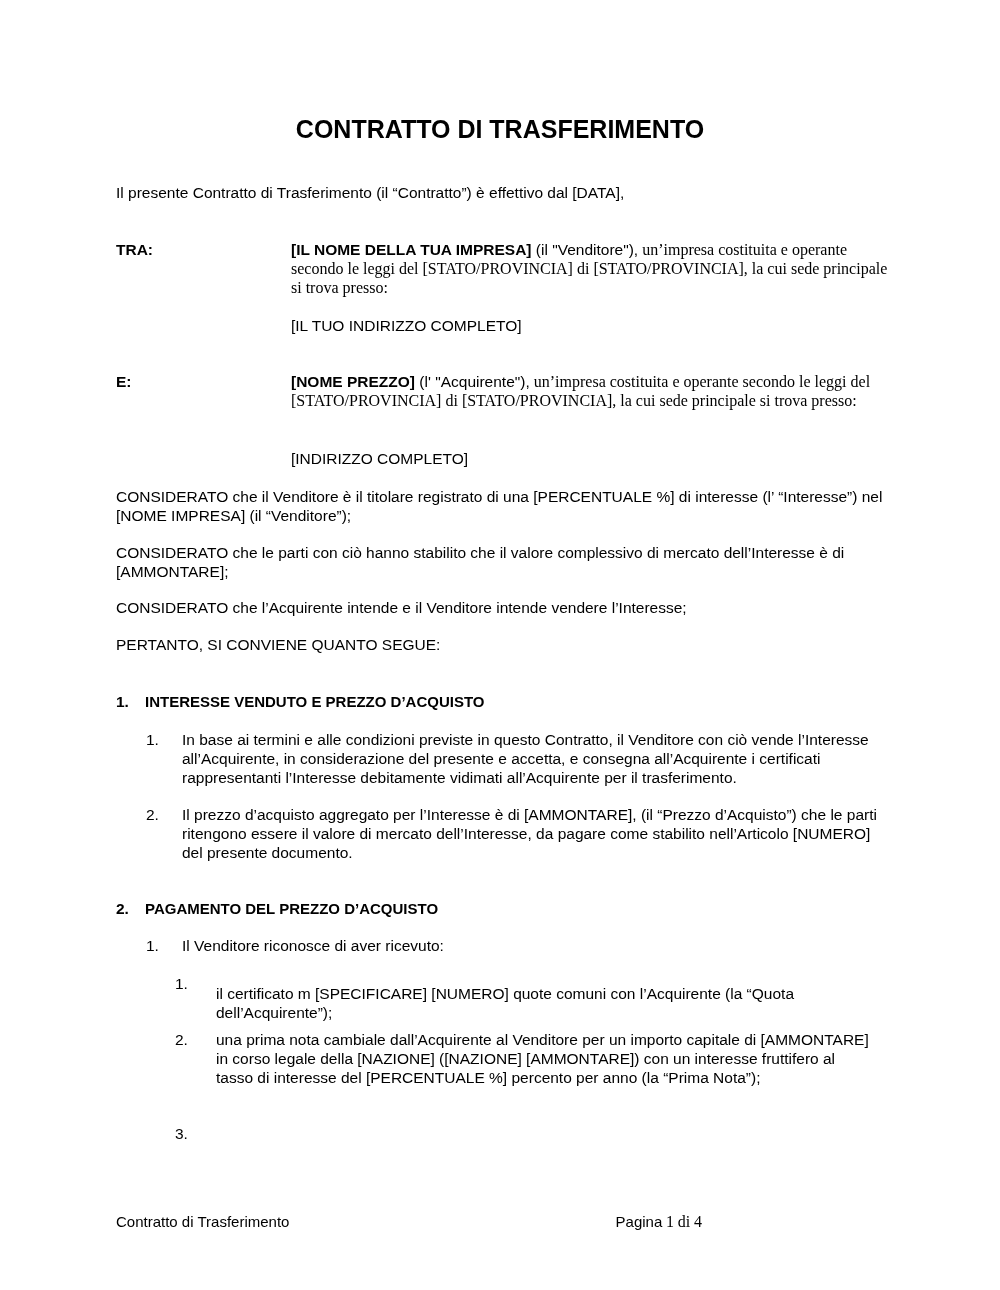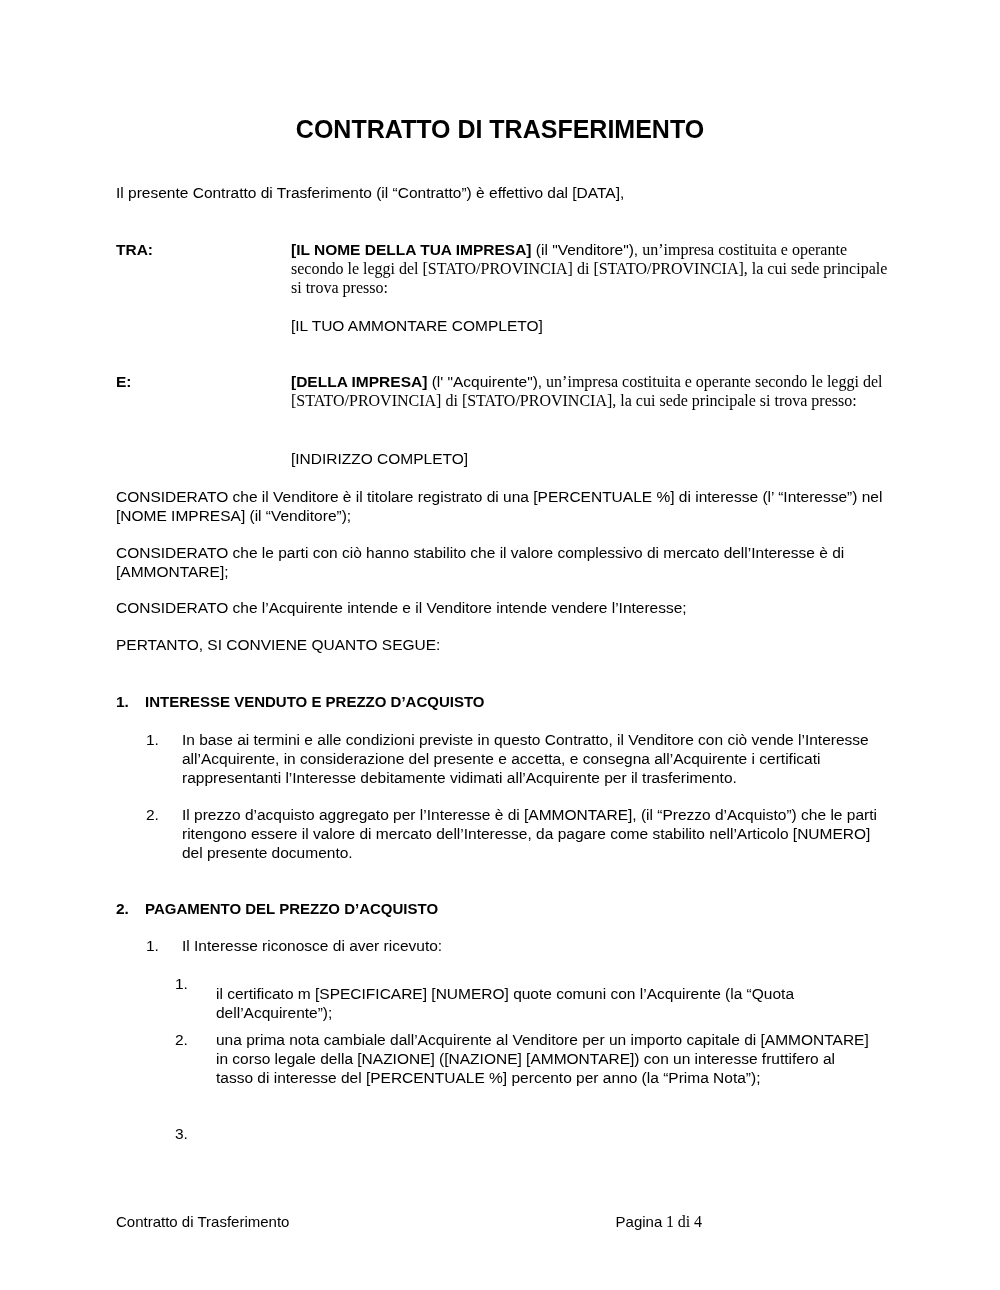--- a/index.html
+++ b/index.html
@@ -39,25 +39,25 @@
 <div class="page">
 
   <div class="abs title">CONTRATTO DI TRASFERIMENTO</div>
 
   <div class="abs p intro">Il presente Contratto di Trasferimento (il “Contratto”) è effettivo dal [DATA],</div>
 
   <div class="abs party-label" style="top:240px;">TRA:</div>
   <div class="abs party-body" style="top:240px;">
     <b>[IL NOME DELLA TUA IMPRESA]</b><span class="s"> (il "Venditore"),</span><span class="r"> un’impresa costituita e operante secondo le leggi del [STATO/PROVINCIA] di [STATO/PROVINCIA], la cui sede principale si trova presso:</span>
   </div>
-  <div class="abs party-addr" style="top:316px;">[IL TUO AMMONTARE COMPLETO]</div>
+  <div class="abs party-addr" style="top:316px;">[IL TUO INDIRIZZO COMPLETO]</div>
 
   <div class="abs party-label" style="top:372px;">E:</div>
   <div class="abs party-body" style="top:372px;">
-    <b>[DELLA IMPRESA]</b><span class="s"> (l' "Acquirente"),</span><span class="r"> un’impresa costituita e operante secondo le leggi del [STATO/PROVINCIA] di [STATO/PROVINCIA], la cui sede principale si trova presso:</span>
+    <b>[NOME PREZZO]</b><span class="s"> (l' "Acquirente"),</span><span class="r"> un’impresa costituita e operante secondo le leggi del [STATO/PROVINCIA] di [STATO/PROVINCIA], la cui sede principale si trova presso:</span>
   </div>
   <div class="abs party-addr" style="top:449px;">[INDIRIZZO COMPLETO]</div>
 
   <div class="abs p whereas" style="top:487px;">CONSIDERATO che il Venditore è il titolare registrato di una [PERCENTUALE %] di interesse (l’ “Interesse”) nel [NOME IMPRESA] (il “Venditore”);</div>
   <div class="abs p whereas" style="top:598px;">CONSIDERATO che l’Acquirente intende e il Venditore intende vendere l’Interesse;</div>
   <div class="abs p whereas" style="top:543px;">CONSIDERATO che le parti con ciò hanno stabilito che il valore complessivo di mercato dell’Interesse è di [AMMONTARE];</div>
   <div class="abs p whereas" style="top:635px;">PERTANTO, SI CONVIENE QUANTO SEGUE:</div>
 
   <div class="abs h-num" style="top:692px;">1.</div>
   <div class="abs h-text" style="top:692px;">INTERESSE VENDUTO E PREZZO D’ACQUISTO</div>
@@ -65,21 +65,21 @@
   <div class="abs p l1-num" style="top:730px;">1.</div>
   <div class="abs p l1-text" style="top:730px;">In base ai termini e alle condizioni previste in questo Contratto, il Venditore con ciò vende l’Interesse all’Acquirente, in considerazione del presente e accetta, e consegna all’Acquirente i certificati rappresentanti l’Interesse debitamente vidimati all’Acquirente per il trasferimento.</div>
 
   <div class="abs p l1-num" style="top:805px;">2.</div>
   <div class="abs p l1-text" style="top:805px;">Il prezzo d’acquisto aggregato per l’Interesse è di [AMMONTARE], (il “Prezzo d’Acquisto”) che le parti ritengono essere il valore di mercato dell’Interesse, da pagare come stabilito nell’Articolo [NUMERO] del presente documento.</div>
 
   <div class="abs h-num" style="top:899px;">2.</div>
   <div class="abs h-text" style="top:899px;">PAGAMENTO DEL PREZZO D’ACQUISTO</div>
 
   <div class="abs p l1-num" style="top:936px;">1.</div>
-  <div class="abs p l1-text" style="top:936px;">Il Interesse riconosce di aver ricevuto:</div>
+  <div class="abs p l1-text" style="top:936px;">Il Venditore riconosce di aver ricevuto:</div>
 
   <div class="abs p l2-num" style="top:974px;">1.</div>
   <div class="abs p l2-text" style="top:984px;">il certificato m [SPECIFICARE] [NUMERO] quote comuni con l’Acquirente (la “Quota dell’Acquirente”);</div>
 
   <div class="abs p l2-num" style="top:1030px;">2.</div>
   <div class="abs p l2-text" style="top:1030px;">una prima nota cambiale dall’Acquirente al Venditore per un importo capitale di [AMMONTARE] in corso legale della [NAZIONE] ([NAZIONE] [AMMONTARE]) con un interesse fruttifero al tasso di interesse del [PERCENTUALE %] percento per anno (la “Prima Nota”);</div>
 
   <div class="abs p l2-num" style="top:1124px;">3.</div>
 
   <div class="abs footer-left">Contratto di Trasferimento</div>

